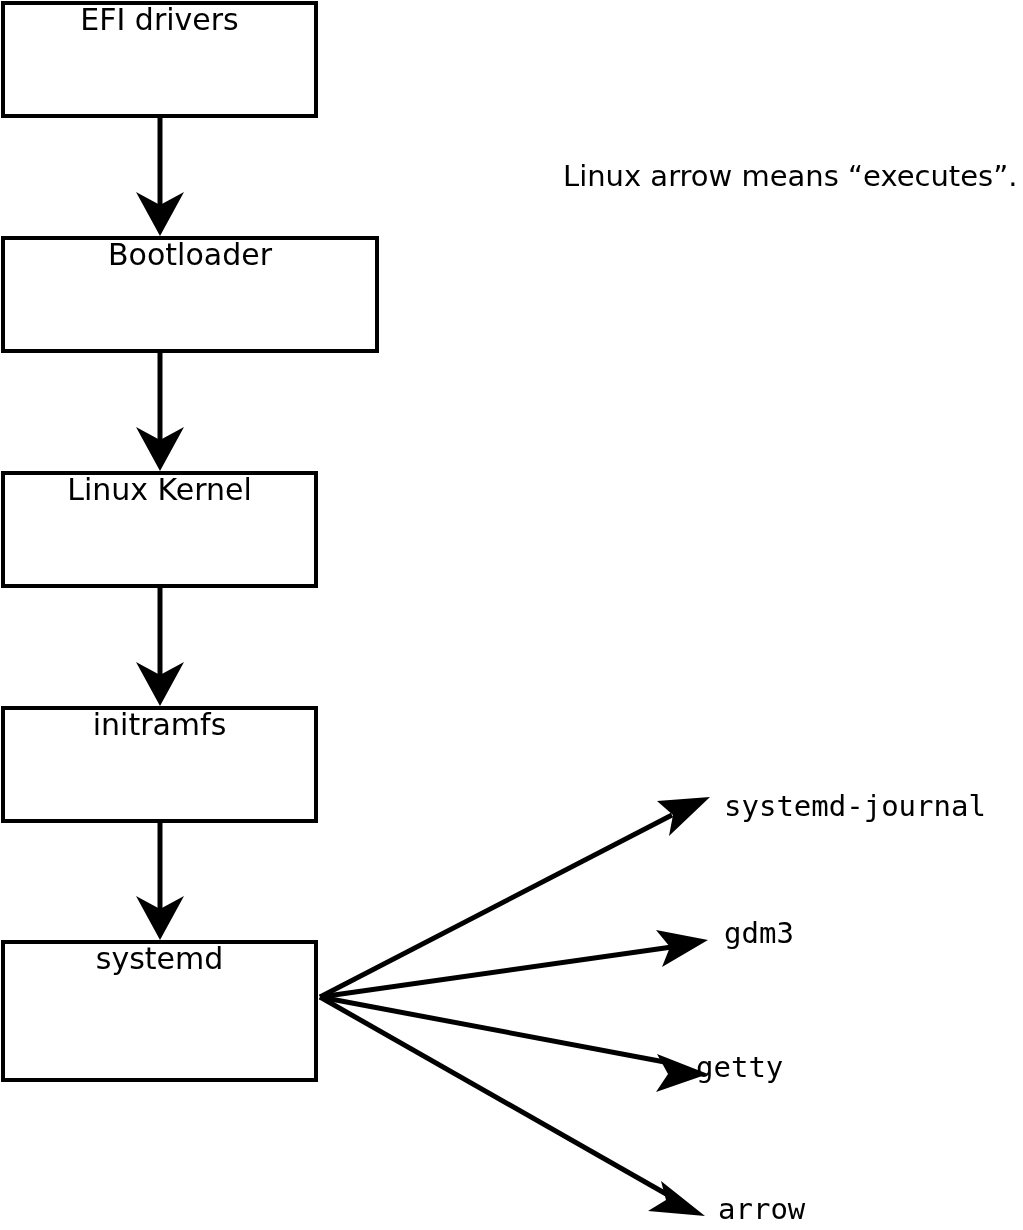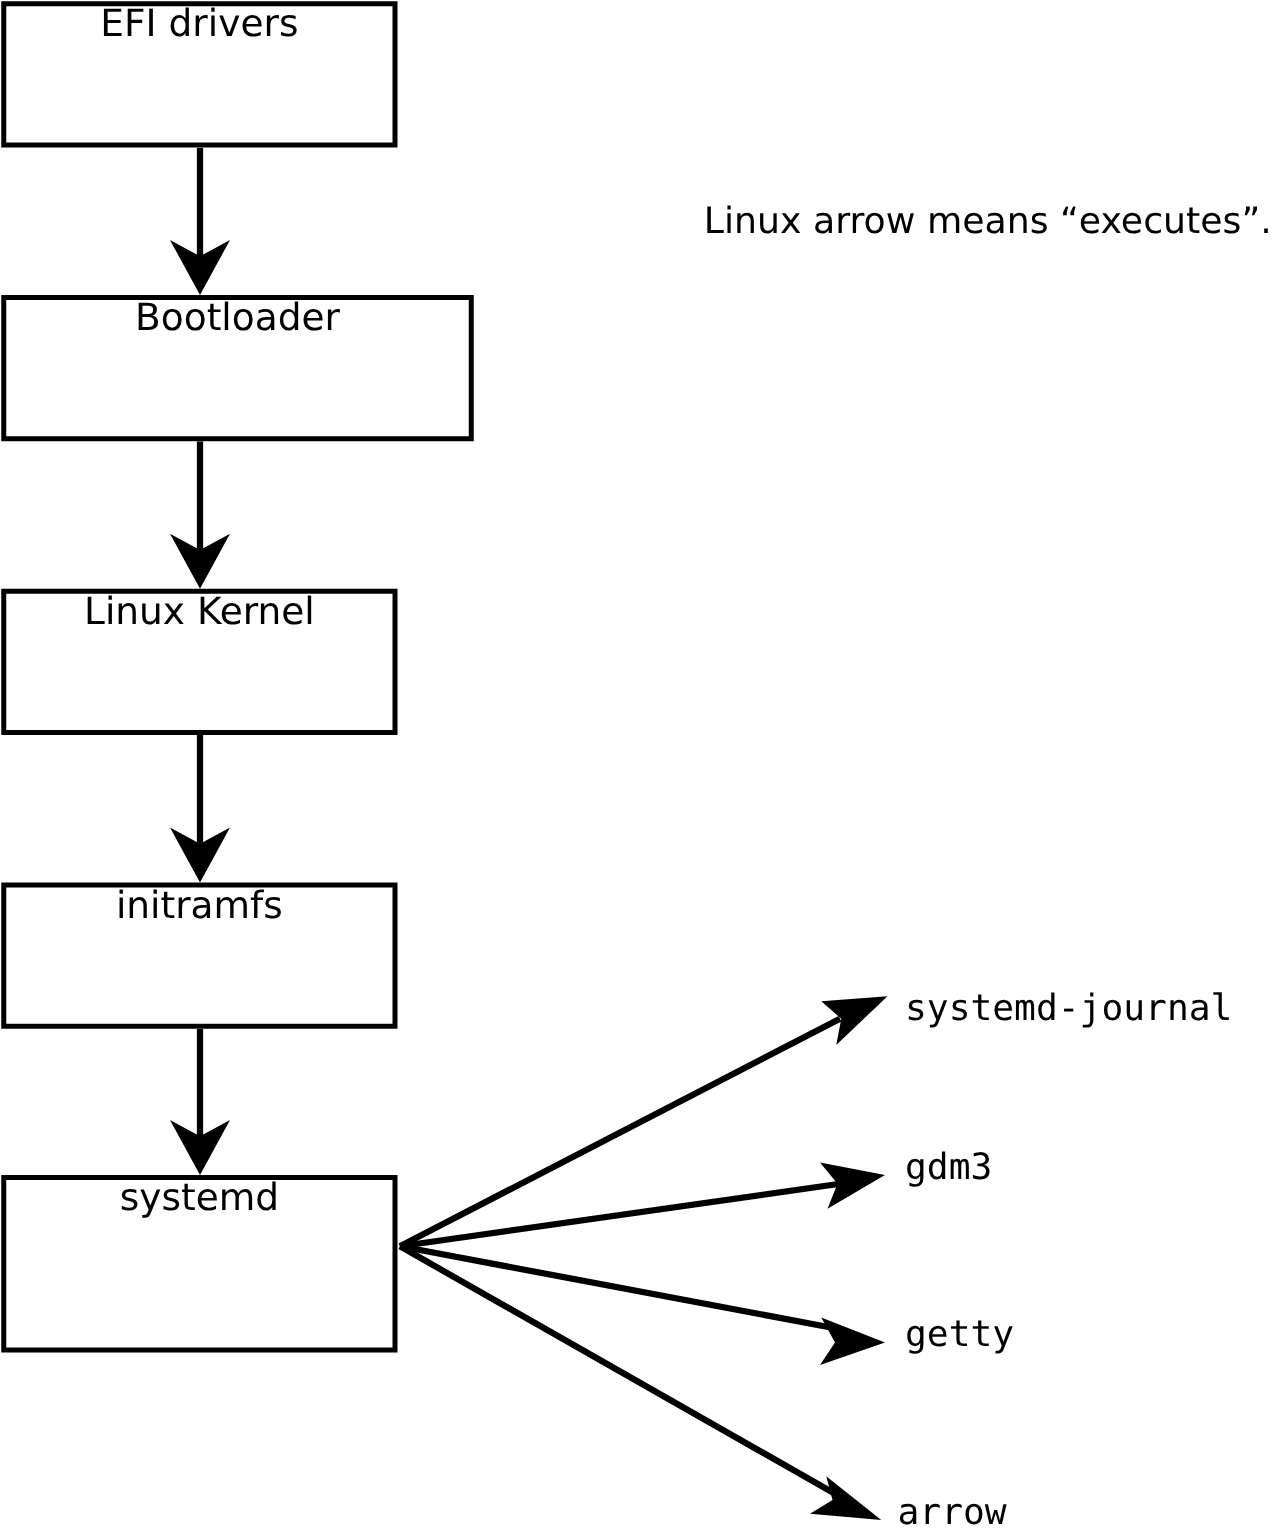--- a/index.html
+++ b/index.html
@@ -120,17 +120,17 @@
   <div class="node-box" style="left:1px; top:940px; width:317px; height:142px;">
     <span class="node-label">systemd</span>
   </div>
 
   <div class="caption-note" style="left:563px; top:162px;">Linux arrow means “executes”.</div>
 
   <div class="leaf-label" style="left:724px; top:776px;margin-top:16px;">systemd-journal</div>
 
   <div class="leaf-label" style="left:724px; top:919px;">gdm3</div>
 
-  <div class="leaf-label" style="left:724px; top:1053px;">getty</div>
+  <div class="leaf-label" style="left:696px; top:1053px;">getty</div>
 
   <div class="leaf-label" style="left:718px; top:1195px;">arrow</div>
 
 </div>
 
 </body></html>

